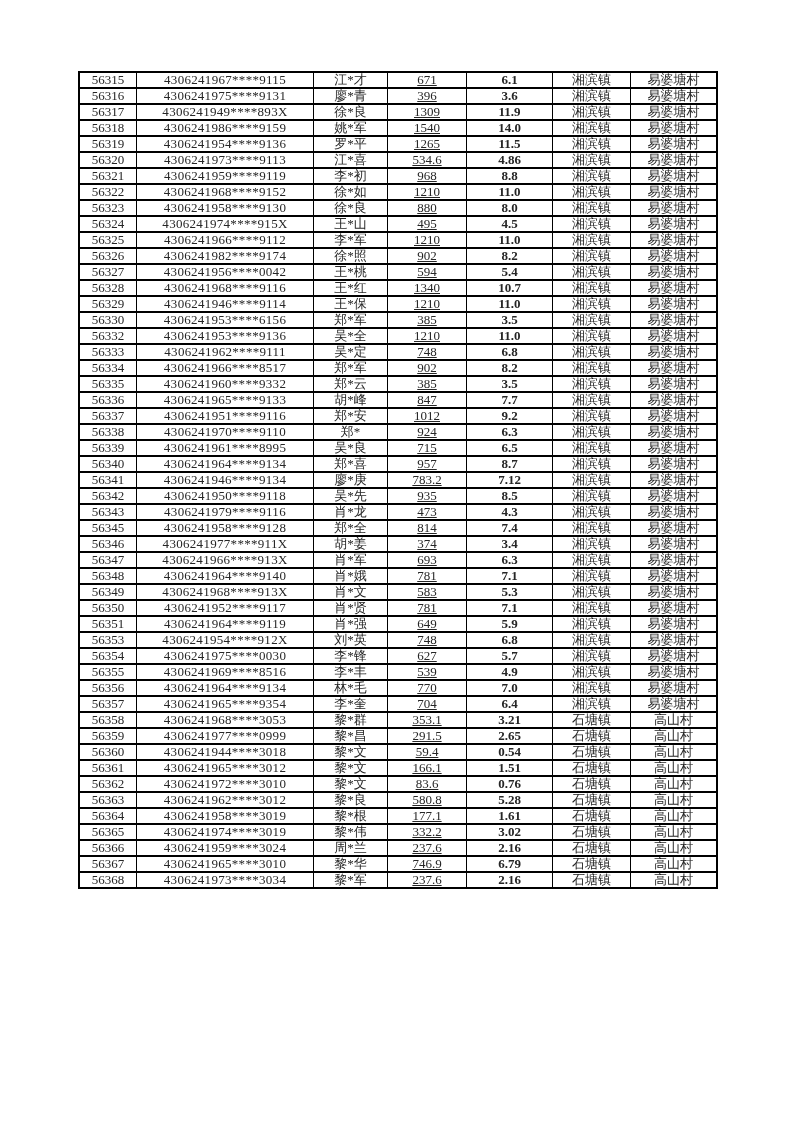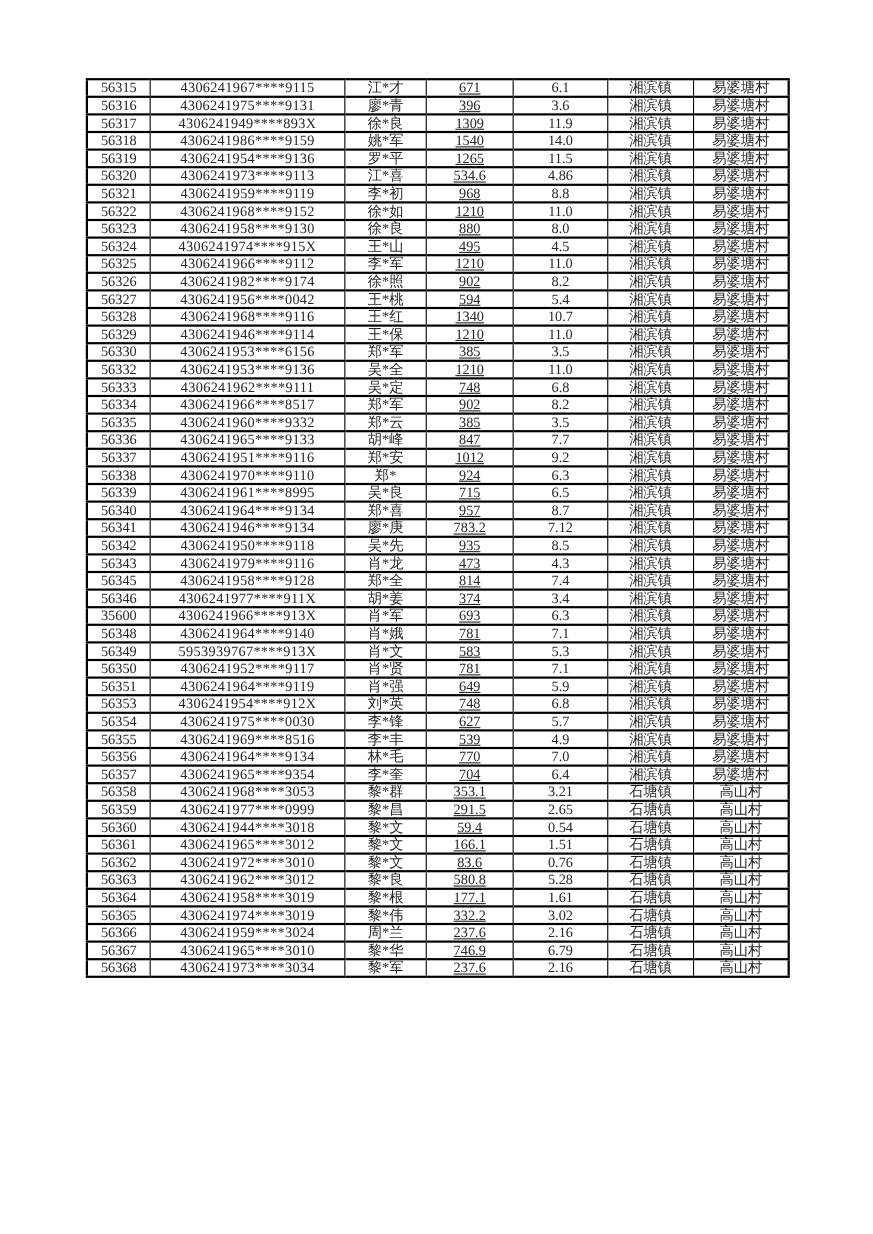--- a/index.html
+++ b/index.html
@@ -36,21 +36,21 @@
     vertical-align: middle;
     white-space: nowrap;
     overflow: hidden;
     font-size: 13px;
     line-height: 14px;
   }
   .col-serial   { width: 56px;  font-size: 14px; }
   .col-id       { width: 176px; font-size: 14px; letter-spacing: 0.3px; }
   .col-name     { width: 73px;  font-size: 13px; }
   .col-amount   { width: 78px;  font-size: 14px; text-decoration: underline; }
-  .col-subsidy  { width: 85px;  font-size: 14px; }
+  .col-subsidy  { width: 85px;  font-size: 14px; font-weight: bold; }
   .col-town     { width: 77px;  font-size: 13px; }
   .col-village  { width: 85px;  font-size: 13px; }
 </style>
 </head>
 <body>
 
 <div class="page">
   <table class="data-table">
     <tbody id="table-body">
         <tr>
@@ -317,40 +317,40 @@
         <tr>
           <td class="col-serial">56346</td>
           <td class="col-id">4306241977****911X</td>
           <td class="col-name">胡*姜</td>
           <td class="col-amount">374</td>
           <td class="col-subsidy">3.4</td>
           <td class="col-town">湘滨镇</td>
           <td class="col-village">易婆塘村</td>
         </tr>
         <tr>
-          <td class="col-serial">35600</td>
+          <td class="col-serial">56347</td>
           <td class="col-id">4306241966****913X</td>
           <td class="col-name">肖*军</td>
           <td class="col-amount">693</td>
           <td class="col-subsidy">6.3</td>
           <td class="col-town">湘滨镇</td>
           <td class="col-village">易婆塘村</td>
         </tr>
         <tr>
           <td class="col-serial">56348</td>
           <td class="col-id">4306241964****9140</td>
           <td class="col-name">肖*娥</td>
           <td class="col-amount">781</td>
           <td class="col-subsidy">7.1</td>
           <td class="col-town">湘滨镇</td>
           <td class="col-village">易婆塘村</td>
         </tr>
         <tr>
           <td class="col-serial">56349</td>
-          <td class="col-id">5953939767****913X</td>
+          <td class="col-id">4306241968****913X</td>
           <td class="col-name">肖*文</td>
           <td class="col-amount">583</td>
           <td class="col-subsidy">5.3</td>
           <td class="col-town">湘滨镇</td>
           <td class="col-village">易婆塘村</td>
         </tr>
         <tr>
           <td class="col-serial">56350</td>
           <td class="col-id">4306241952****9117</td>
           <td class="col-name">肖*贤</td>

